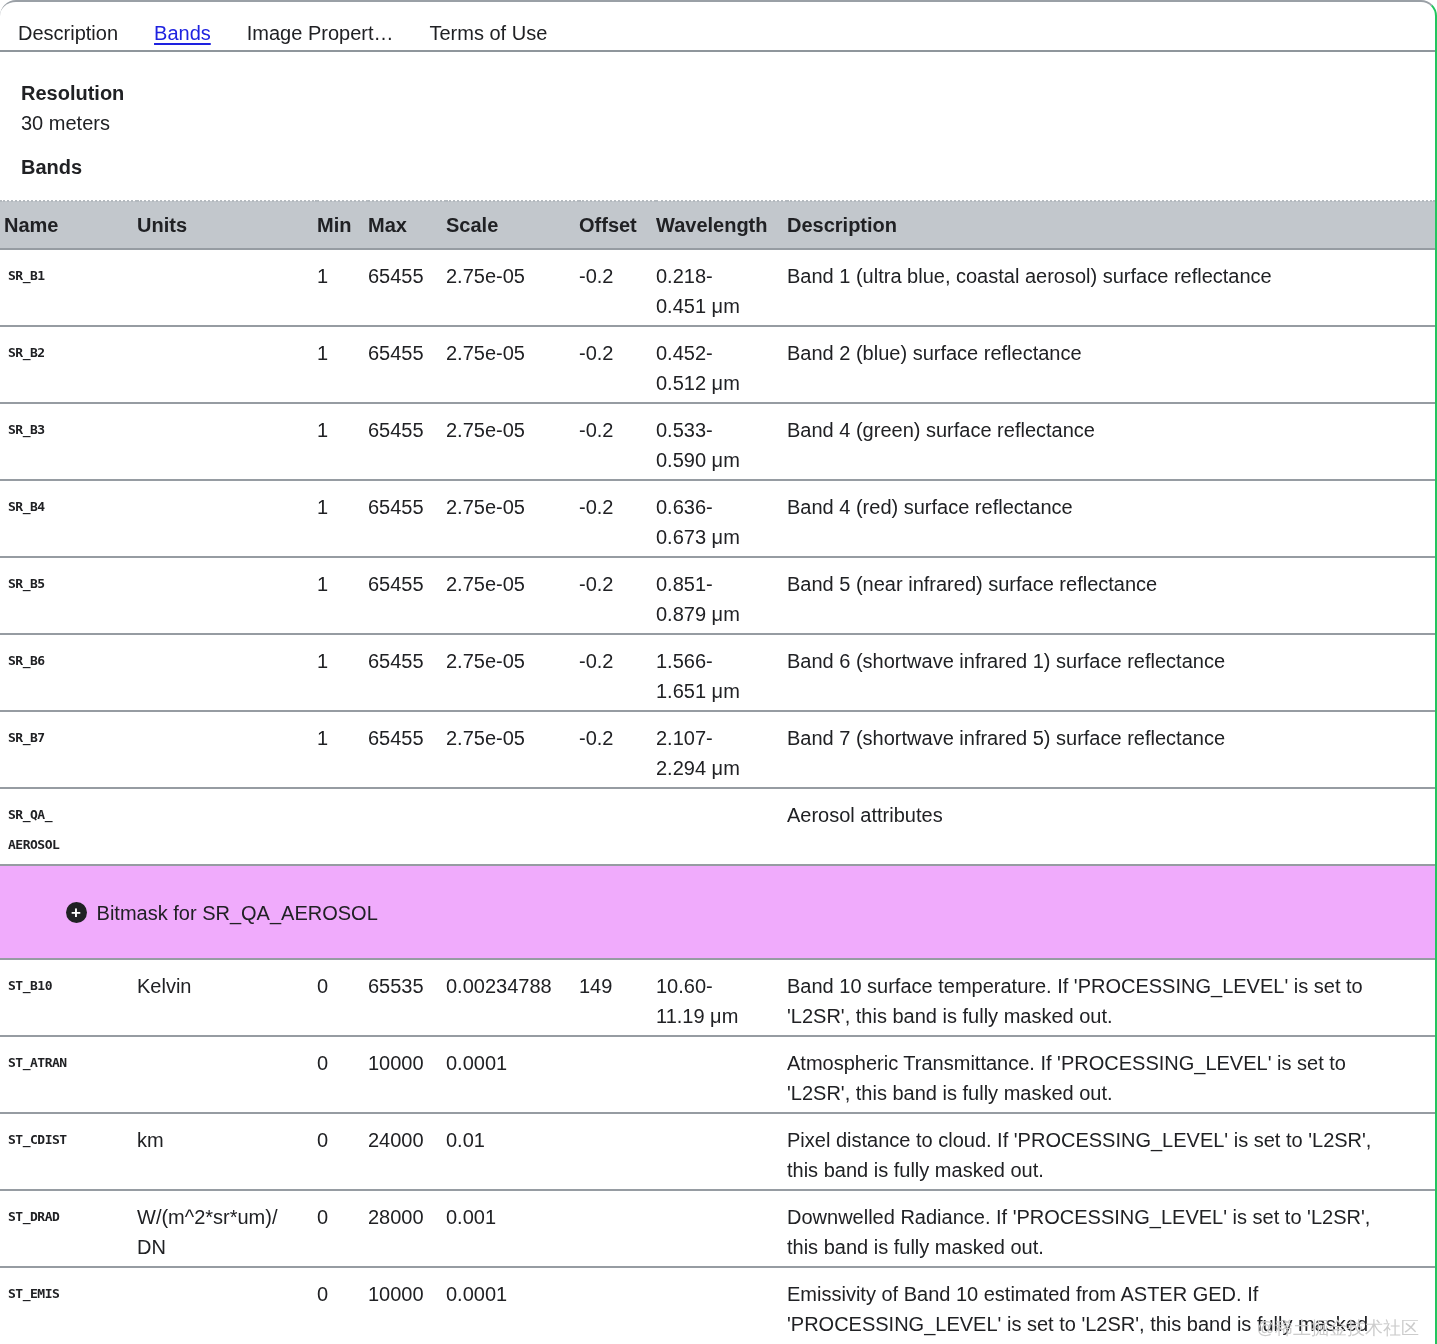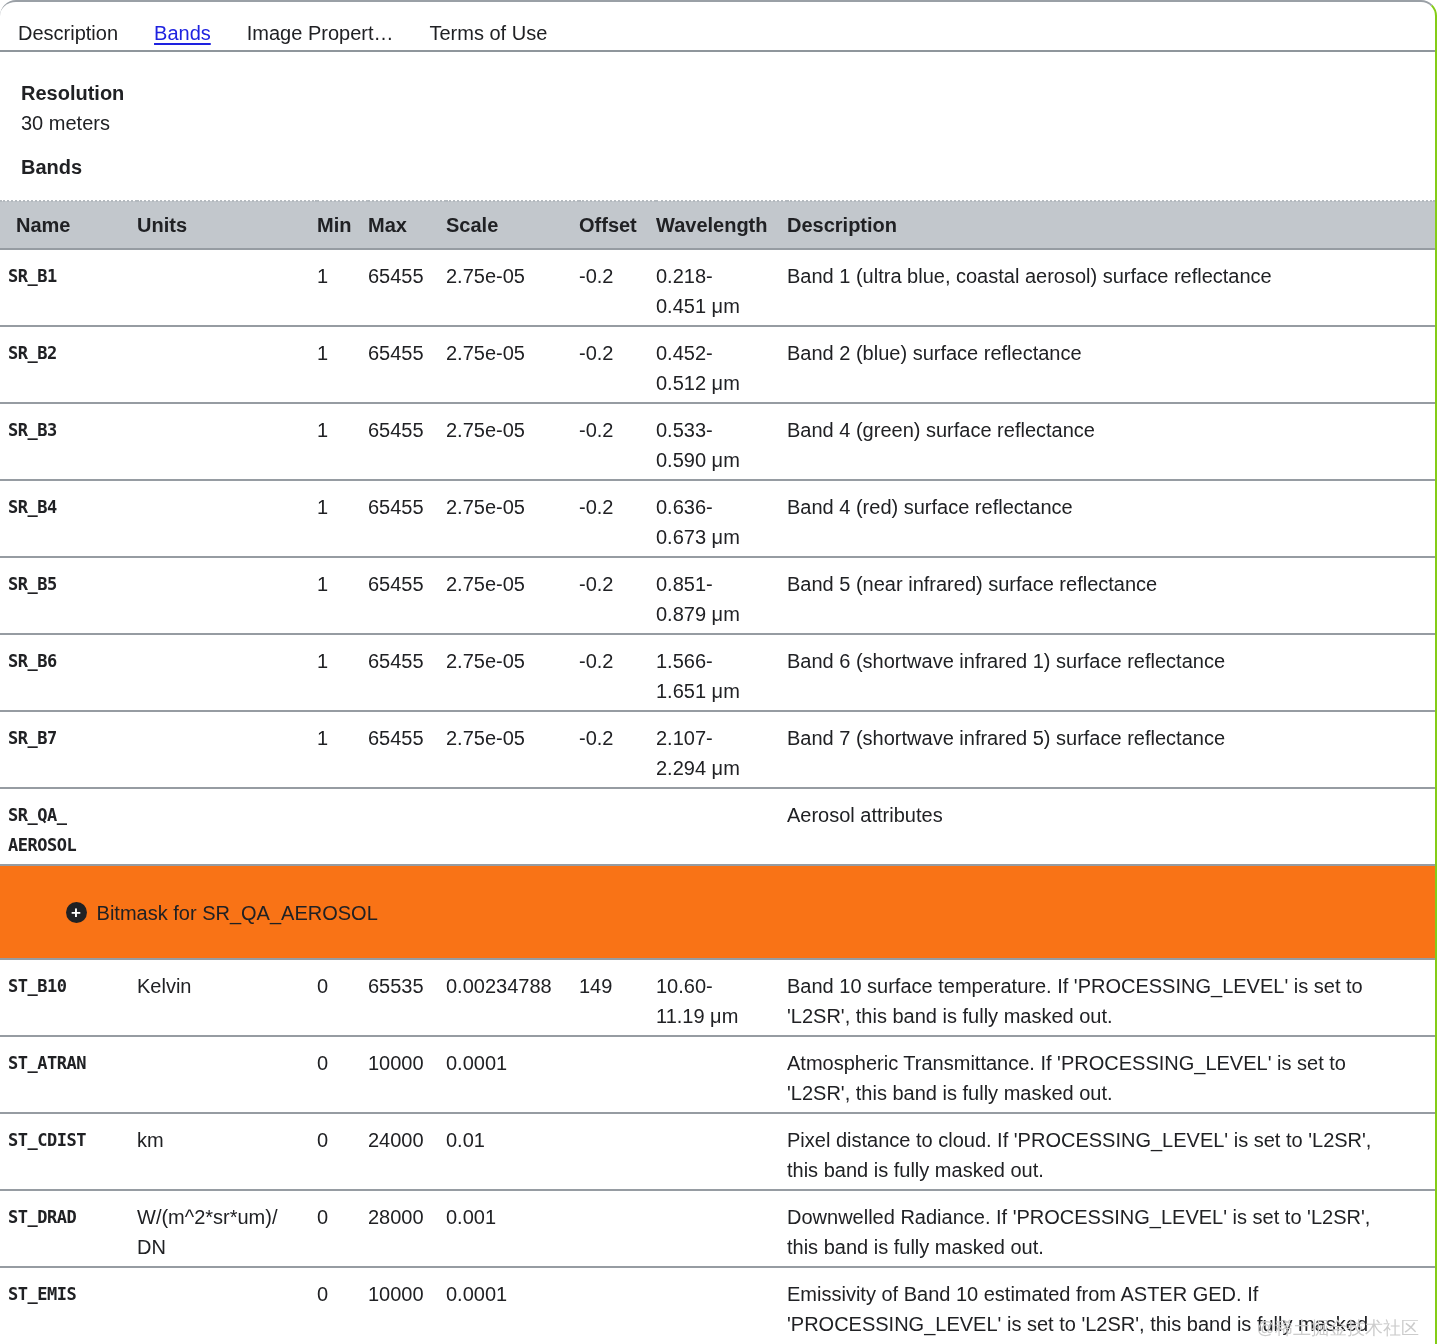--- a/index.html
+++ b/index.html
@@ -5,21 +5,21 @@
   * { box-sizing: border-box; margin: 0; padding: 0; }
   html, body { background: #ffffff; }
   body { font-family: "Liberation Sans", sans-serif; color: #202124; }
 
   .page {
     position: relative;
     width: 1437px;
     height: 1344px;
     background: #ffffff;
     border-top: 2px solid #9aa0a6;
-    border-right: 2px solid #84cc16;
+    border-right: 2px solid #22c55e;
     border-radius: 16px 16px 0 0;
     overflow: hidden;
   }
 
   
   .tabbar {
     display: flex;
     height: 50px;
     align-items: flex-end;
     border-bottom: 2px solid #8f969c;
@@ -65,43 +65,43 @@
   thead th {
     background: #c2c7cc;
     height: 48px;
     text-align: left;
     vertical-align: middle;
     font-weight: 700;
     padding: 0 8px 0 0;
     border-top: 2px dotted #b3b9be;
     white-space: pre;
   }
-  thead th:first-child { padding-left: 16px; }
+  thead th:first-child { padding-left: 4px; }
 
   tbody td {
     vertical-align: top;
     padding: 11px 10px 0 0;
     border-top: 2px solid #969ca2;
     white-space: pre;
     overflow: visible;
   }
   tbody tr { height: 77px; }
   tbody tr.tall { height: 106px; }
   tbody td:first-child { padding-left: 8px; }
 
   td.c-name {
     font-family: "DejaVu Sans Mono", monospace;
     font-weight: 700;
-    font-size: 17px;
+    font-size: 13px;
     letter-spacing: -0.5px;
   }
 
   
   tr.bitmask-row td {
-    background: #f97316;
+    background: #f0abfc;
     vertical-align: middle;
     padding: 0 0 0 10px;
     cursor: pointer;
   }
   .plus-icon {
     display: inline-block;
     width: 21px;
     height: 21px;
     border-radius: 50%;
     background: #202124;

